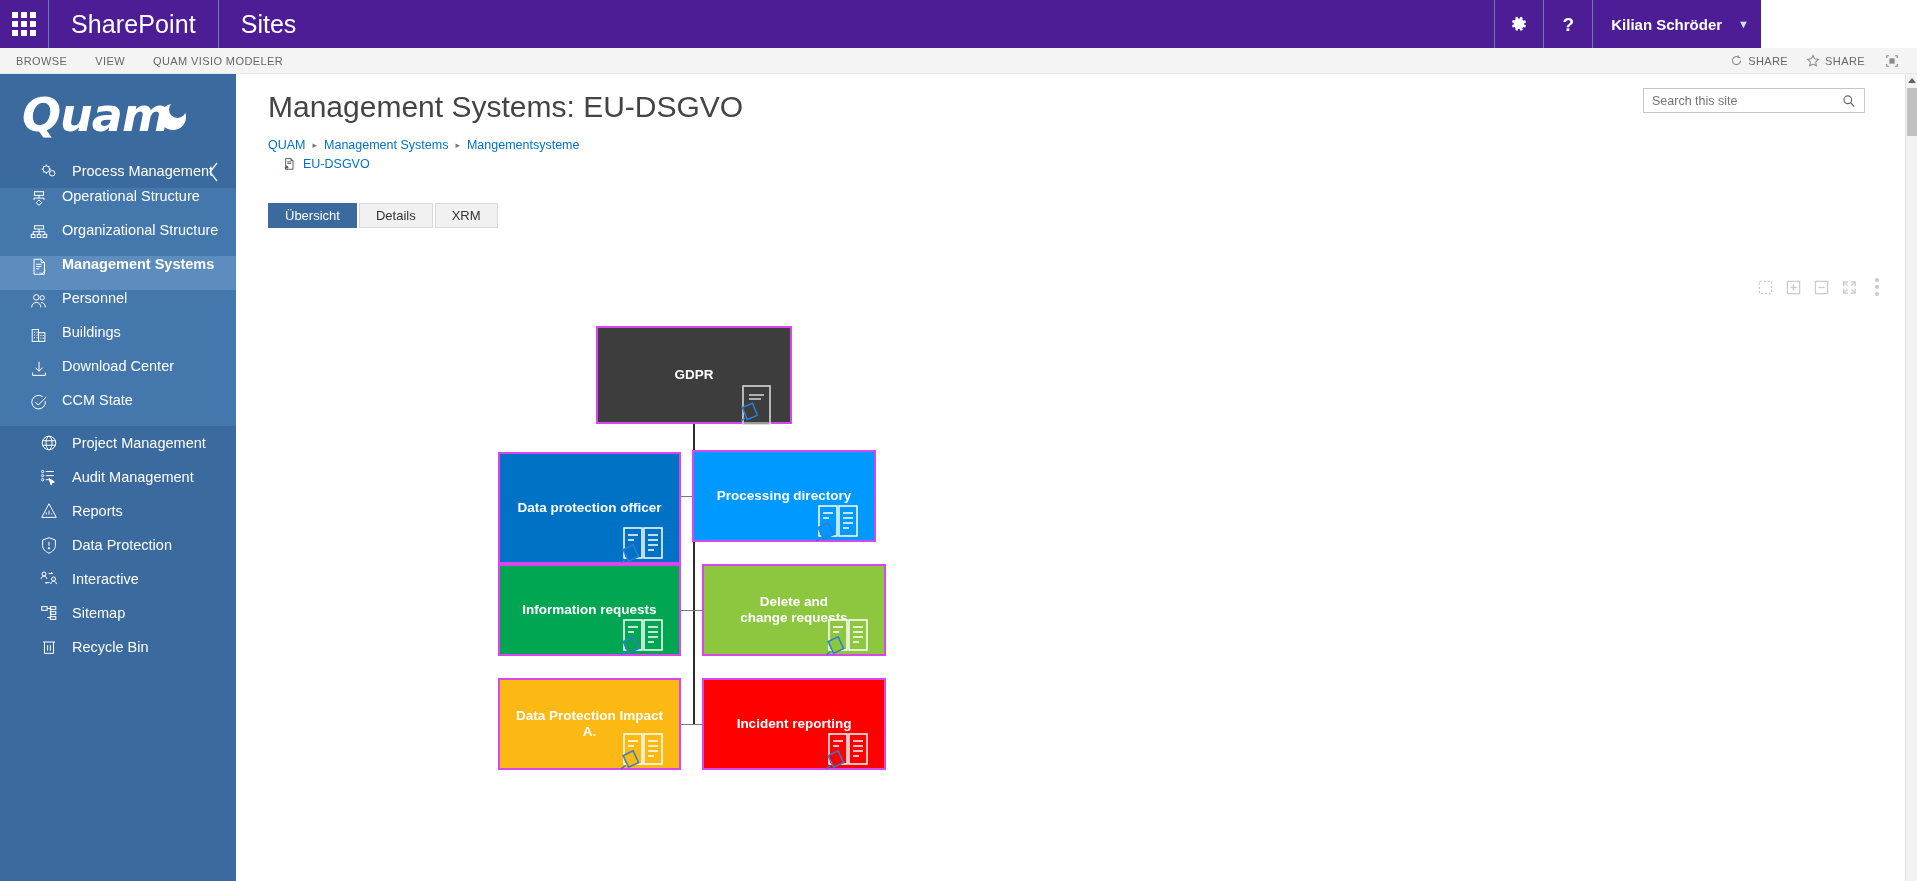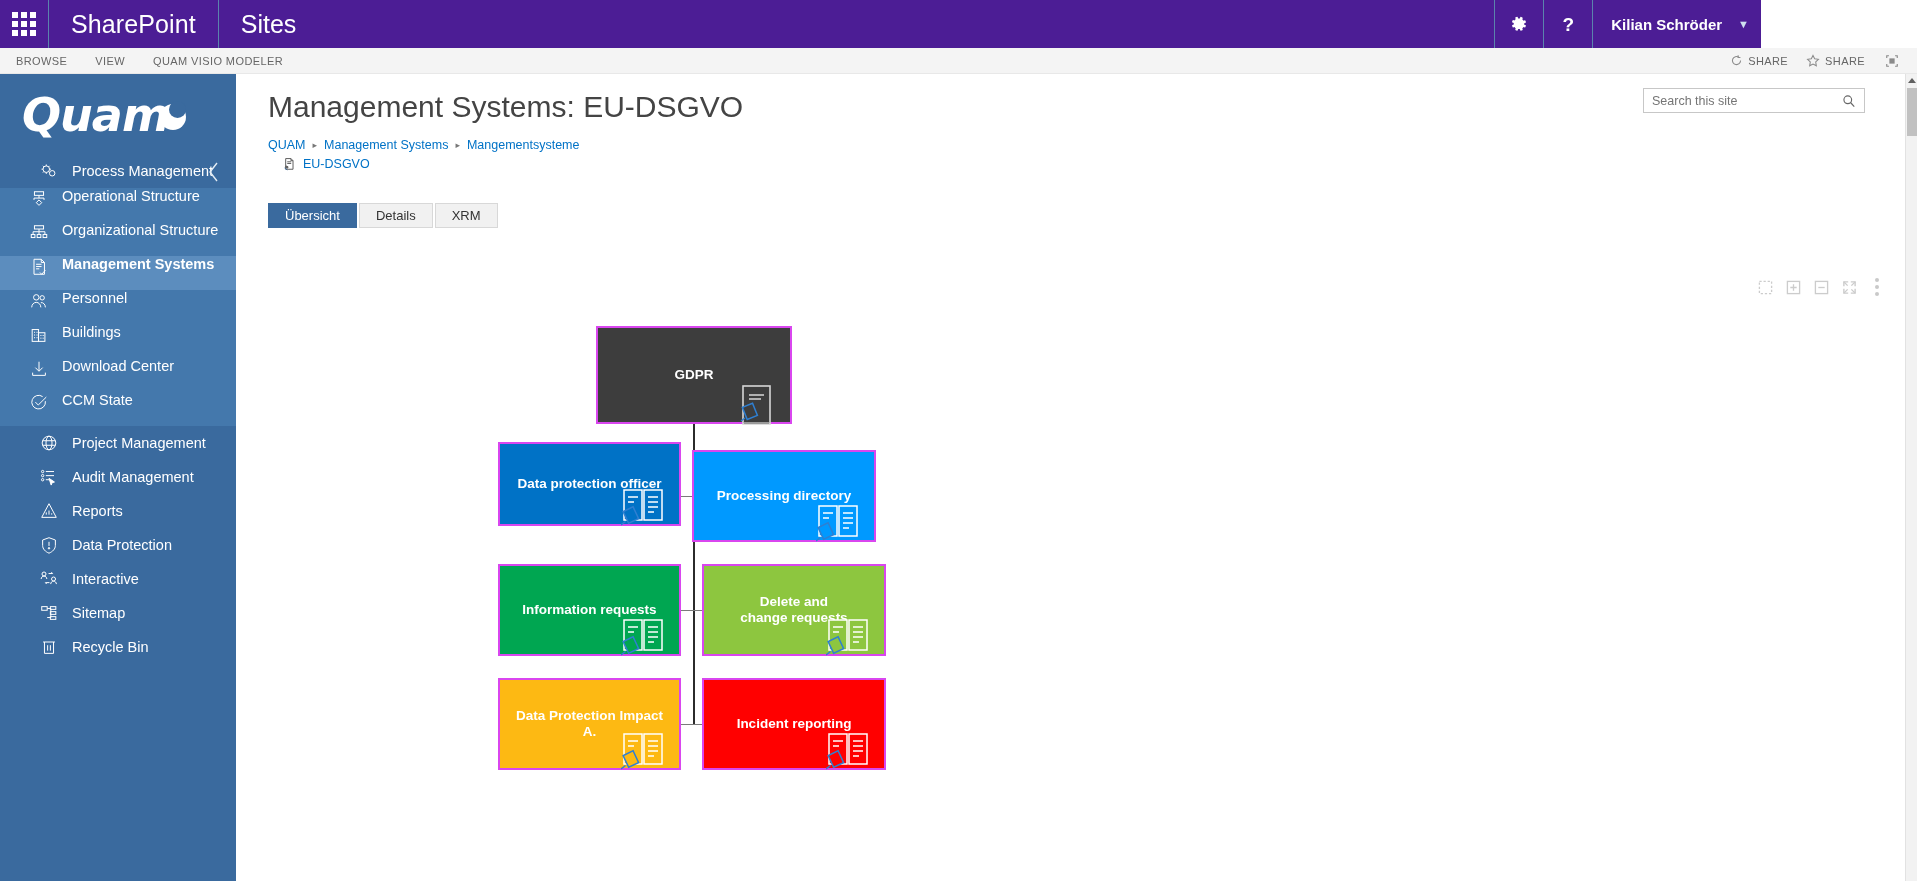--- a/index.html
+++ b/index.html
@@ -516,21 +516,21 @@
           <path d="M9 11h15M9 15h12" stroke="#d6d6d6" stroke-width="1.5"></path>
           <path d="M4 39h25" stroke="#9a9a9a" stroke-width="2"></path>
           <g transform="rotate(-22 12 26)">
             <rect x="4" y="20" width="11" height="13" fill="#3D3D3D" stroke="#2f7fd1" stroke-width="1.5"></rect>
           </g>
           <path d="M1 37l4-3" stroke="#2f7fd1" stroke-width="1.4"></path>
         </svg>
       </span>
     </div>
 
-    <div class="node" style="left:262px; top:196px; width:183px; height:84px; background:#0072C6;">
+    <div class="node" style="left:262px; top:206px; width:183px; height:112px; background:#0072C6;">
       <span class="node-label">Data protection officer</span>
       <span class="node-doc">
         <svg width="46" height="42" viewBox="0 0 46 42">
           <rect x="3" y="4" width="18" height="30" fill="#0072C6" stroke="#fff" stroke-width="1.5"></rect>
           <rect x="23" y="4" width="18" height="30" fill="#0072C6" stroke="#fff" stroke-width="1.5"></rect>
           <path d="M7 11h10M7 16h6M27 11h10M27 16h10M27 21h10M27 26h6" stroke="#fff" stroke-width="1.4"></path>
           <g transform="rotate(-25 11 28)">
             <rect x="4" y="22" width="11" height="13" fill="#0072C6" stroke="#2f7fd1" stroke-width="1.5"></rect>
           </g>
           <path d="M0 39l4.5-3.5" stroke="#2f7fd1" stroke-width="1.4"></path>

